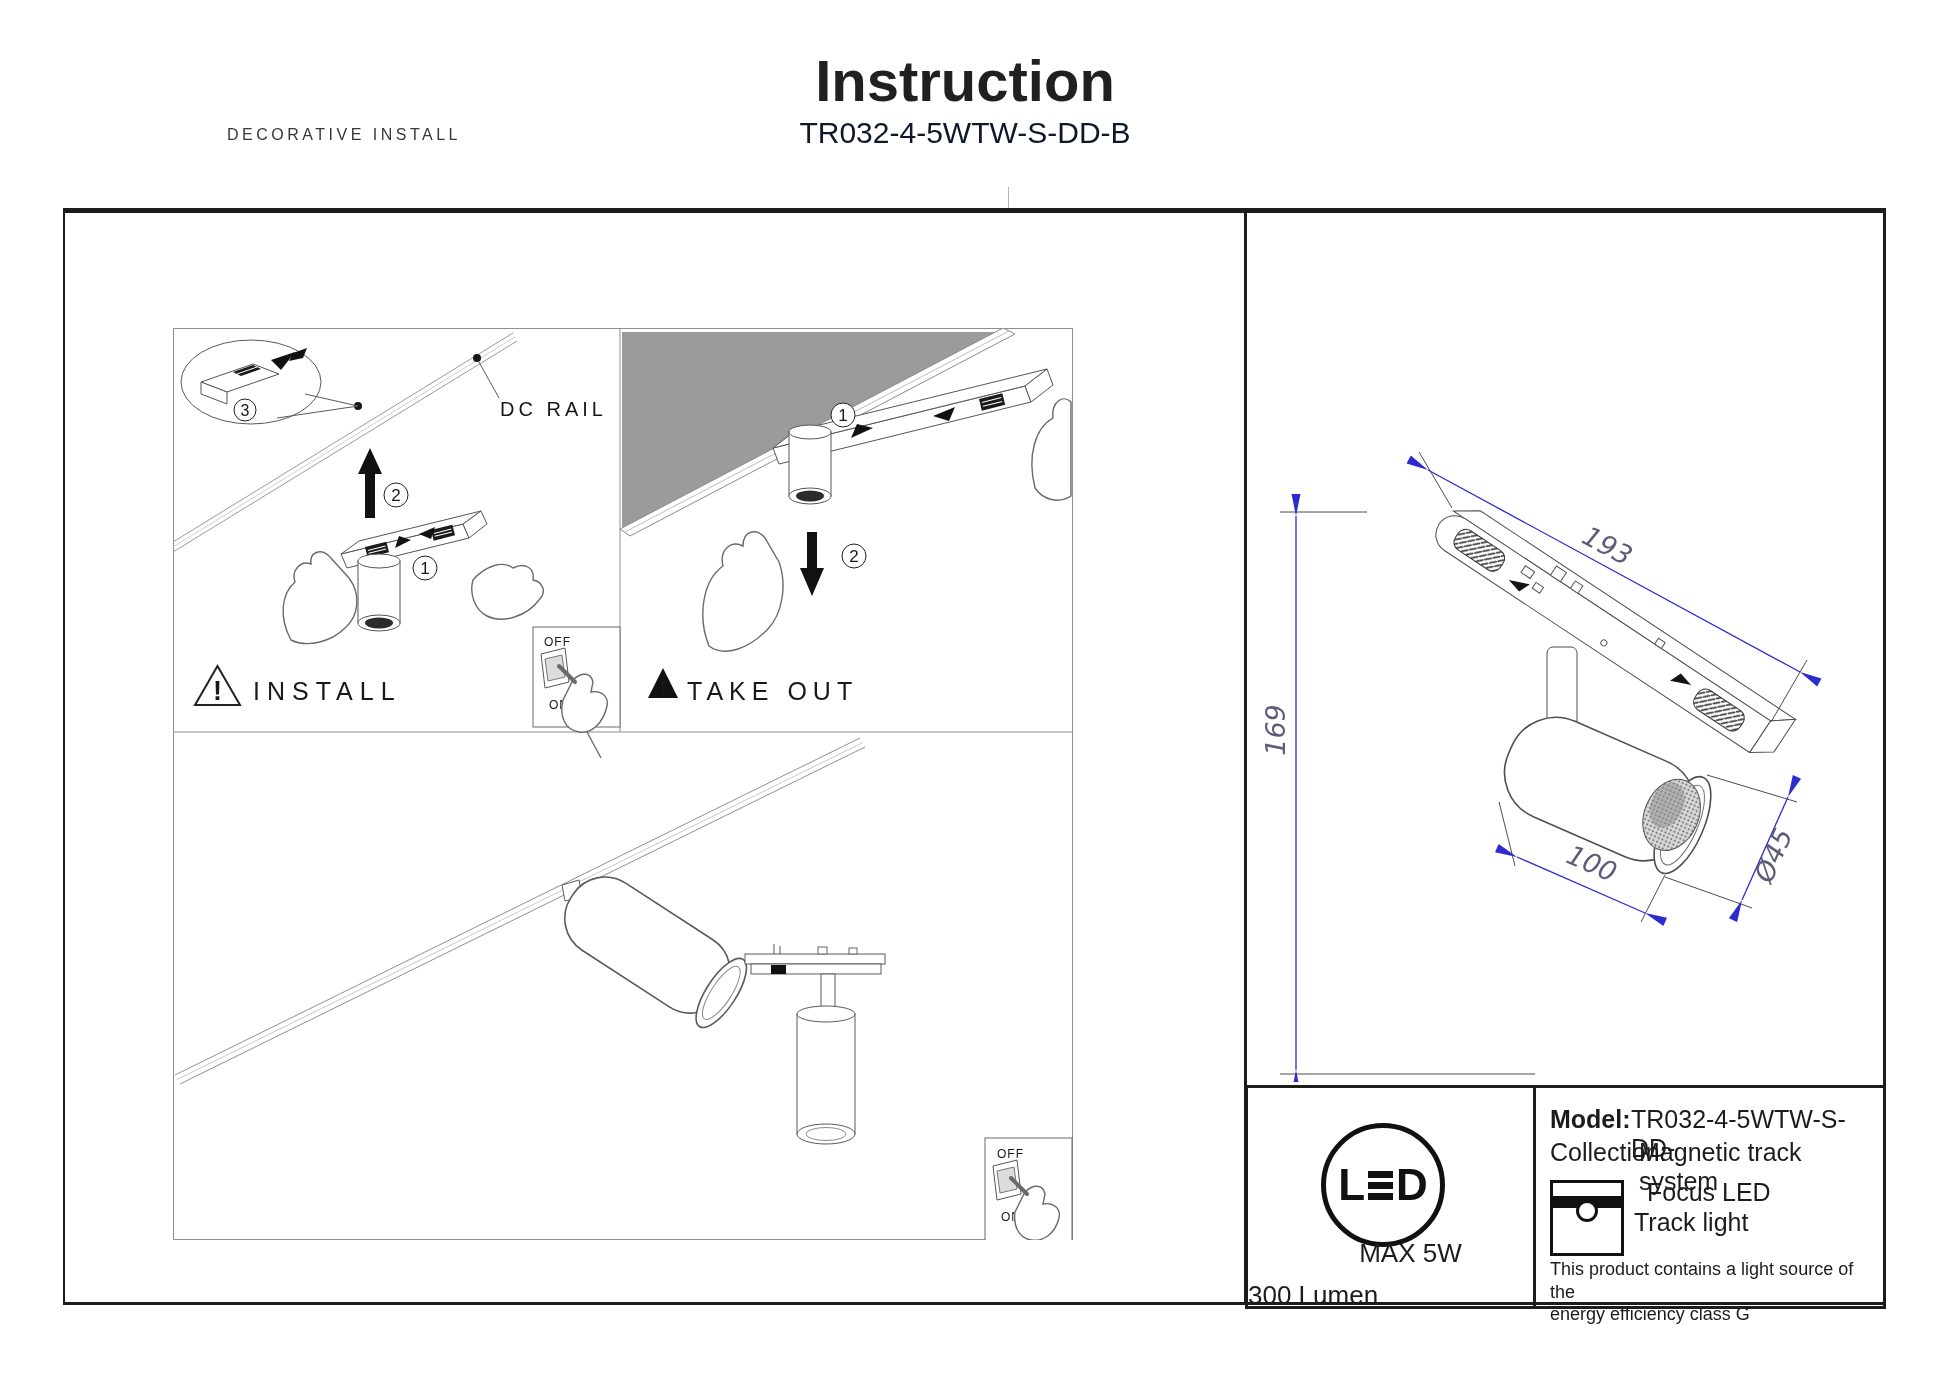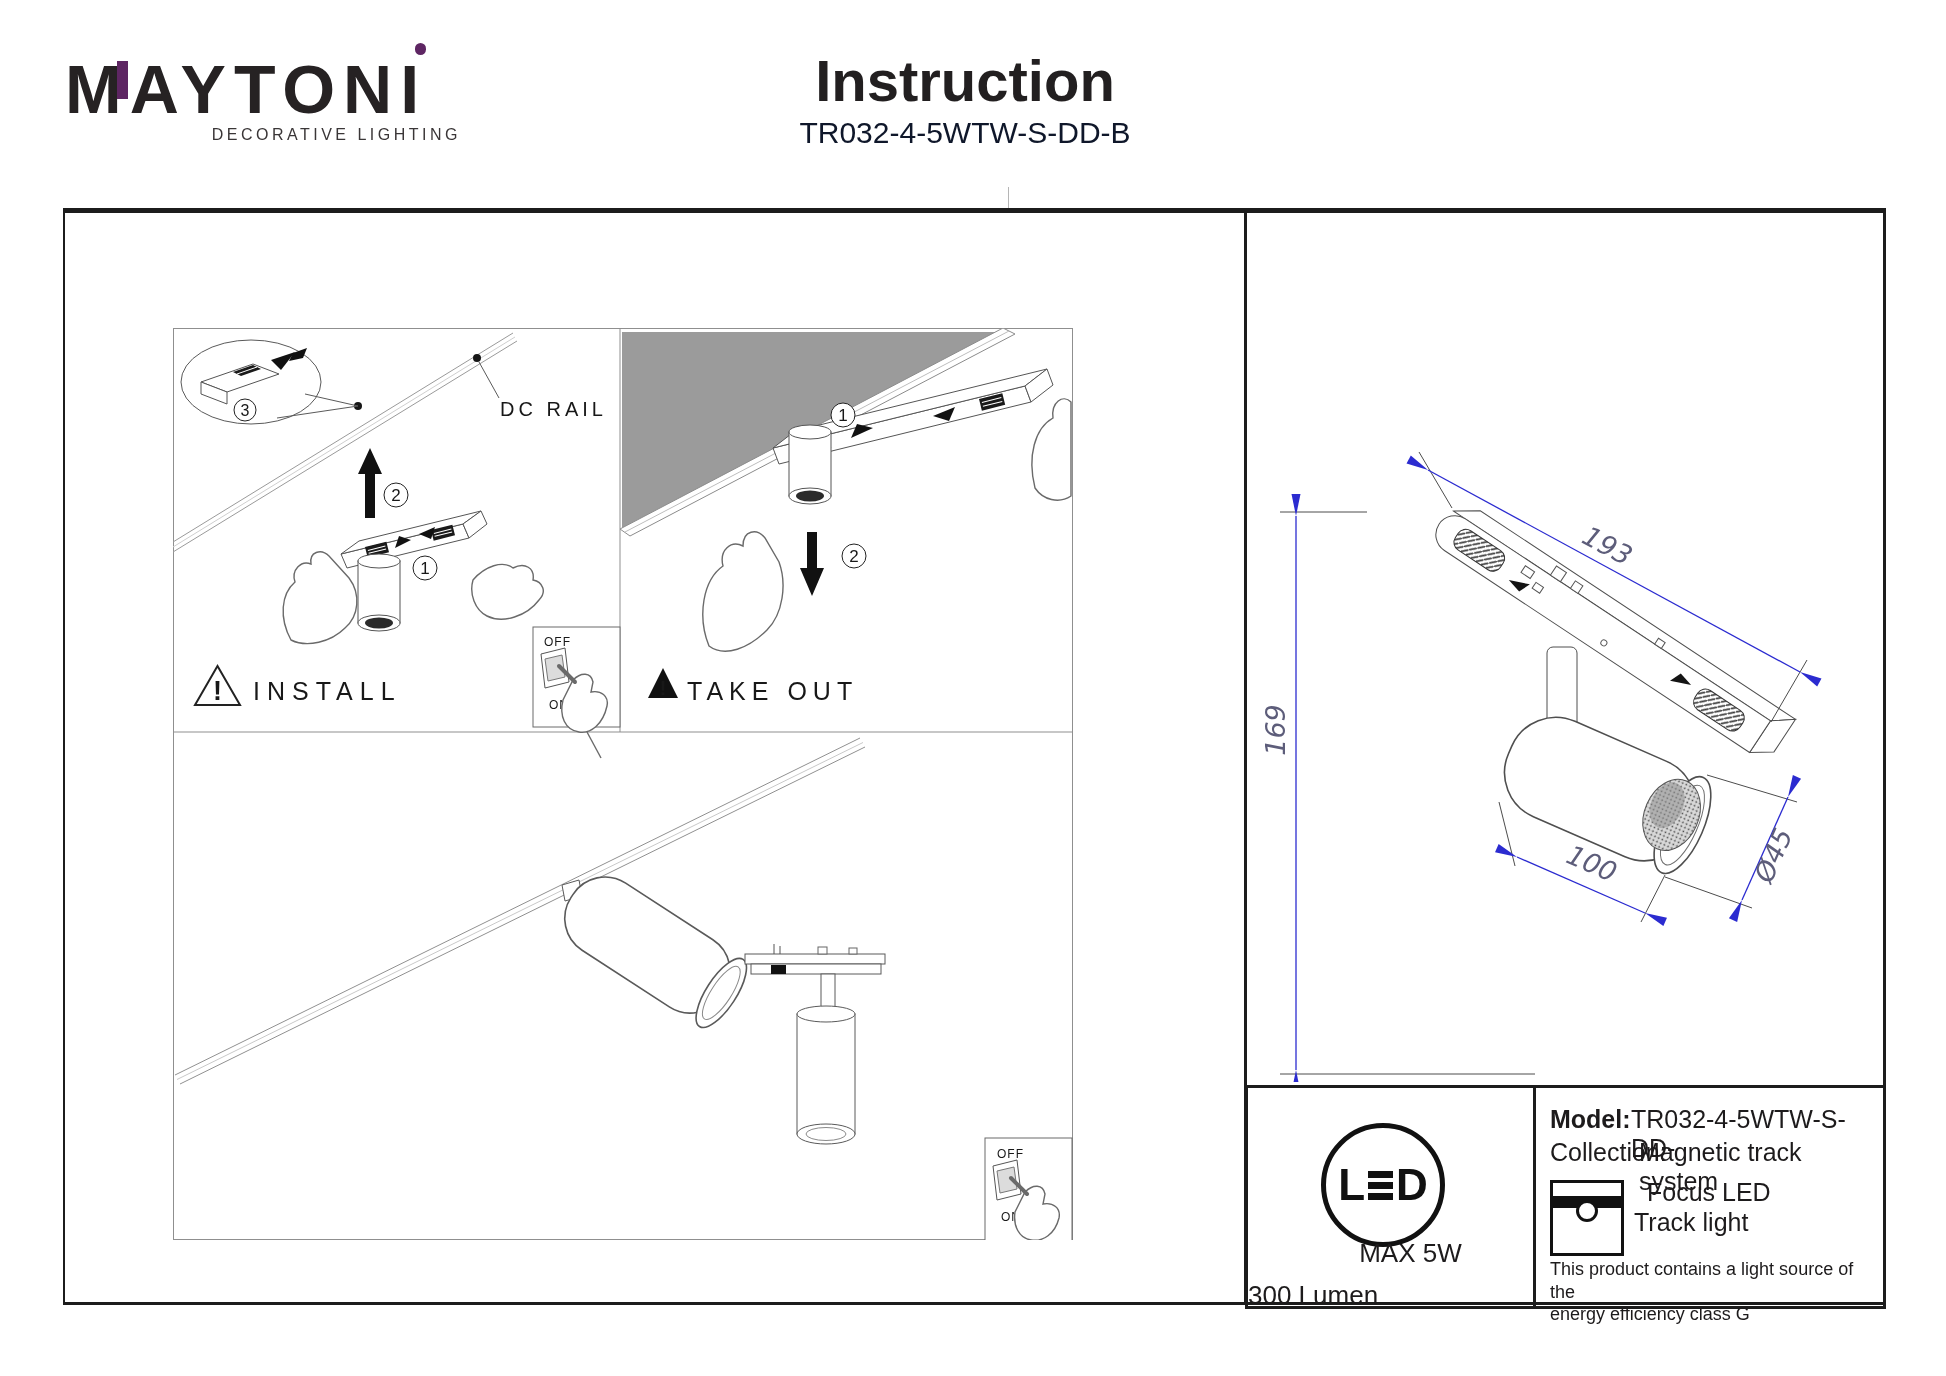--- a/index.html
+++ b/index.html
@@ -48,24 +48,21 @@
   .pict-band{position:absolute;left:0;top:13px;width:100%;height:12px;background:#111;}
   .pict-circle{position:absolute;left:50%;top:17px;transform:translateX(-50%);width:16px;height:16px;
                border:3px solid #111;border-radius:50%;background:#fff;}
   .note{position:absolute;left:14px;top:170px;width:330px;font-size:18px;line-height:1.25;color:#1d1b1c;}
 </style>
 </head>
 <body>
 
 <div id="page">
 
-  <div class="brand">
-    <span class="m-wrap"><span>M</span><span class="m-stem"></span></span><span>AYTON</span><span class="i-wrap"><span>I</span><span class="i-dot"></span></span>
-  </div>
-  <div class="brand-sub">DECORATIVE LIGHTING</div>
+  <div class="brand-sub">DECORATIVE INSTALL</div>
 
   <div class="title-block">
     <div class="doc-title">Instruction</div>
     <div class="doc-model">TR032-4-5WTW-S-DD-B</div>
   </div>
   <div class="fold-tick"></div>
 
   <div class="outer-box"></div>
   <div class="divider-v"></div>
 

